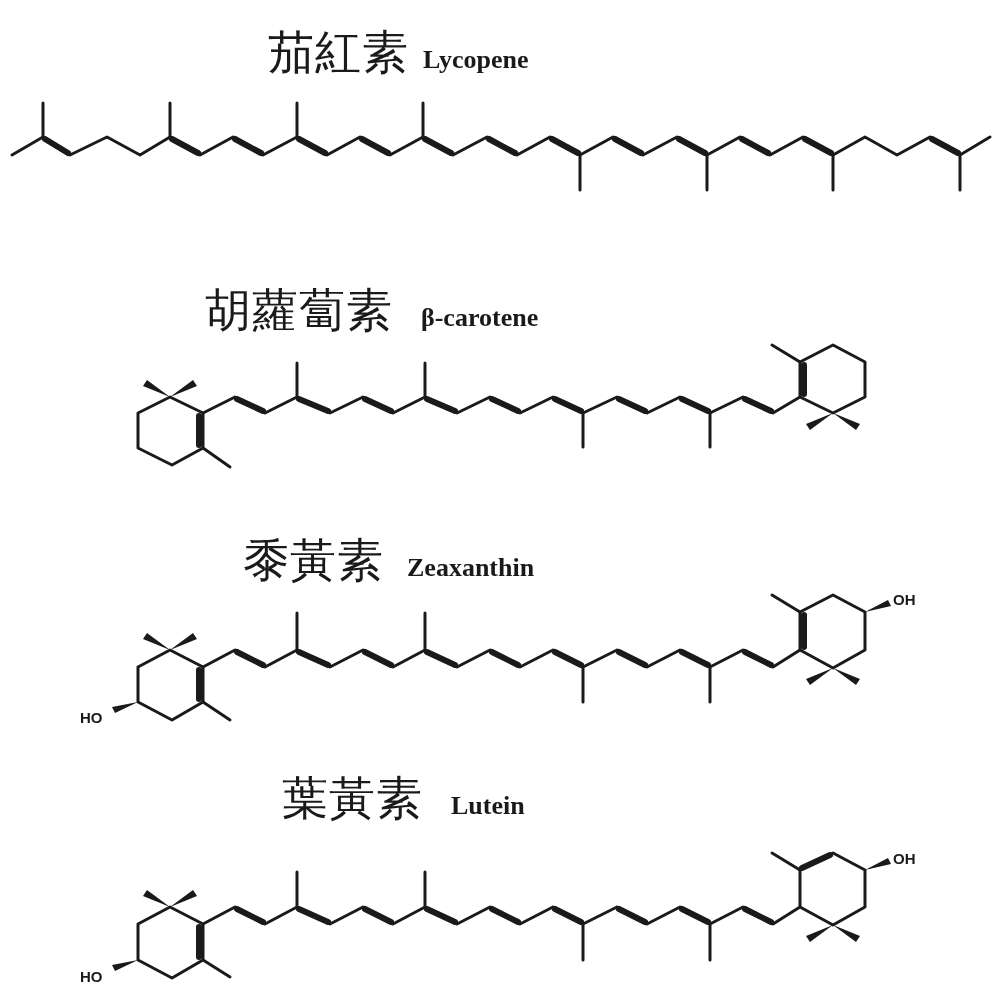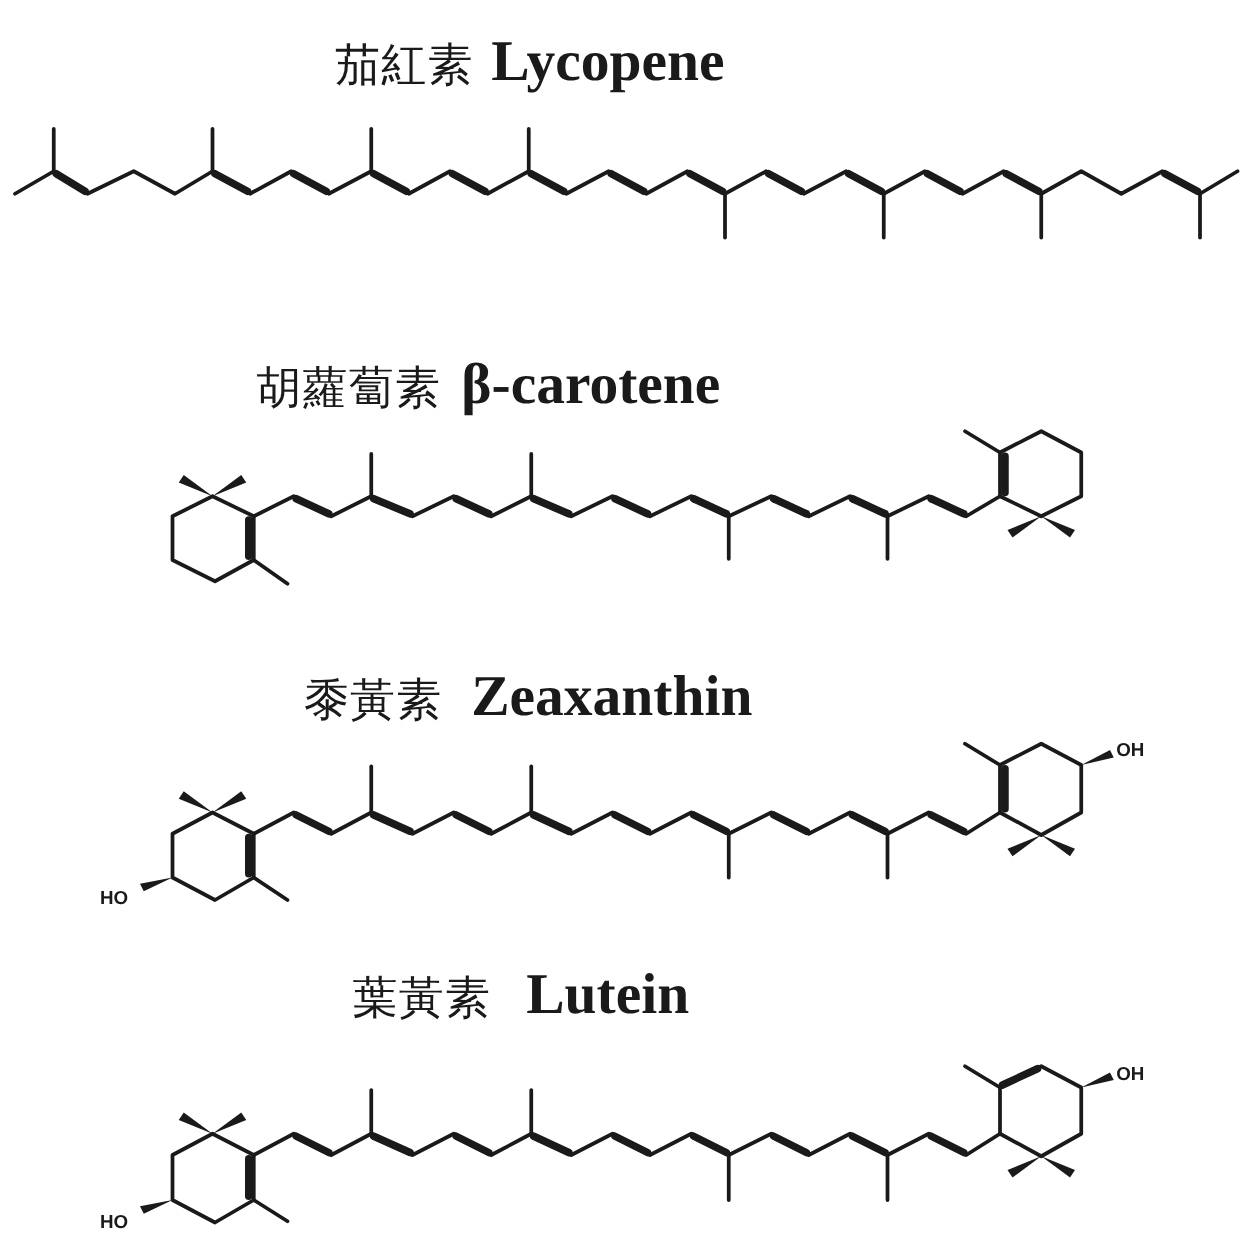--- a/index.html
+++ b/index.html
@@ -1,33 +1,33 @@
 <!DOCTYPE html>
 <html><head>
 <meta charset="utf-8">
 <style>
   html, body { margin:0; padding:0; background:#ffffff; }
   body { width:1000px; height:998px; position:relative; overflow:hidden; font-family:"DejaVu Serif", serif; }
   .title { position:absolute; color:#1a1a1a; white-space:nowrap; }
-  .title .zh { font-family:"DejaVu Serif", serif; font-size:36px; letter-spacing:1px; }
-  .title .en { font-family:"Liberation Serif", serif; font-weight:bold; font-size:46px; margin-left:14px; }
+  .title .zh { font-family:"DejaVu Serif", serif; font-size:46px; letter-spacing:1px; }
+  .title .en { font-family:"Liberation Serif", serif; font-weight:bold; font-size:26px; margin-left:14px; }
   svg.mol { position:absolute; left:0; top:0; }
   .bond { stroke:#1a1a1a; stroke-width:3; fill:none; stroke-linejoin:round; stroke-linecap:round; }
   .dbl { stroke:#1a1a1a; stroke-width:6; fill:none; stroke-linecap:round; }
   .wedge { fill:#1a1a1a; stroke:none; }
   .lbl { font-family:"Liberation Sans", sans-serif; font-size:15px; font-weight:bold; fill:#1a1a1a; }
 </style>
 </head>
 <body>
 
 <div class="title" style="left:268px;top:22px;">
   <span class="zh">茄紅素</span><span class="en">Lycopene</span>
 </div>
 <div class="title" style="left:205px;top:280px;">
-  <span class="zh">胡蘿蔔素</span><span class="en" style="margin-left:16px;">β-carotene</span>
+  <span class="zh">胡蘿蔔素</span><span class="en" style="margin-left:28px;">β-carotene</span>
 </div>
 <div class="title" style="left:243px;top:530px;">
   <span class="zh">黍黃素</span><span class="en" style="margin-left:23px;">Zeaxanthin</span>
 </div>
 <div class="title" style="left:282px;top:768px;">
   <span class="zh">葉黃素</span><span class="en" style="margin-left:28px;">Lutein</span>
 </div>
 
 <svg class="mol" width="1000" height="998" viewBox="0 0 1000 998">
 

